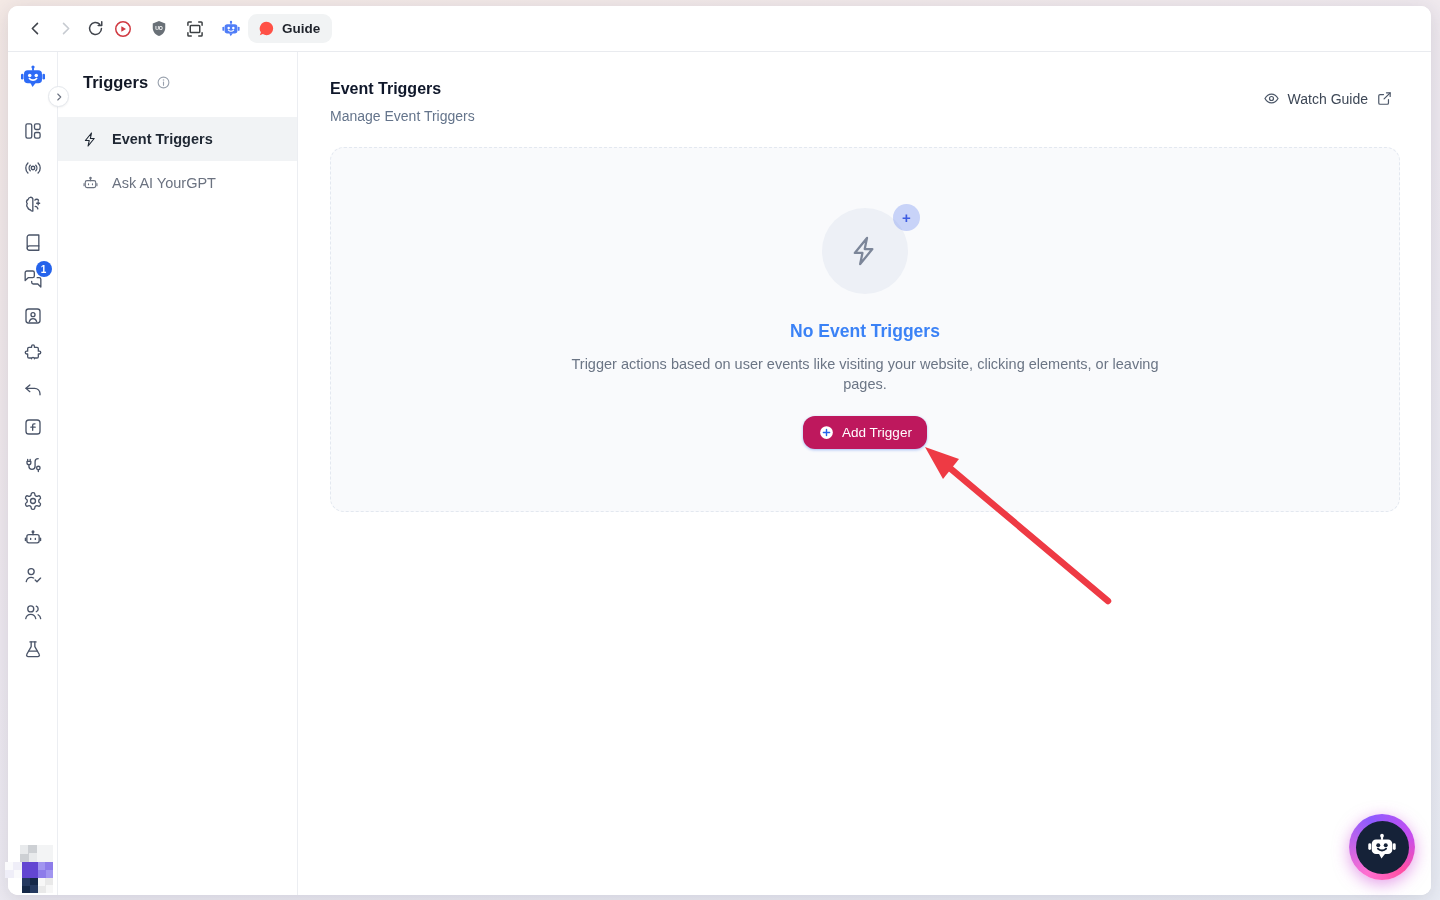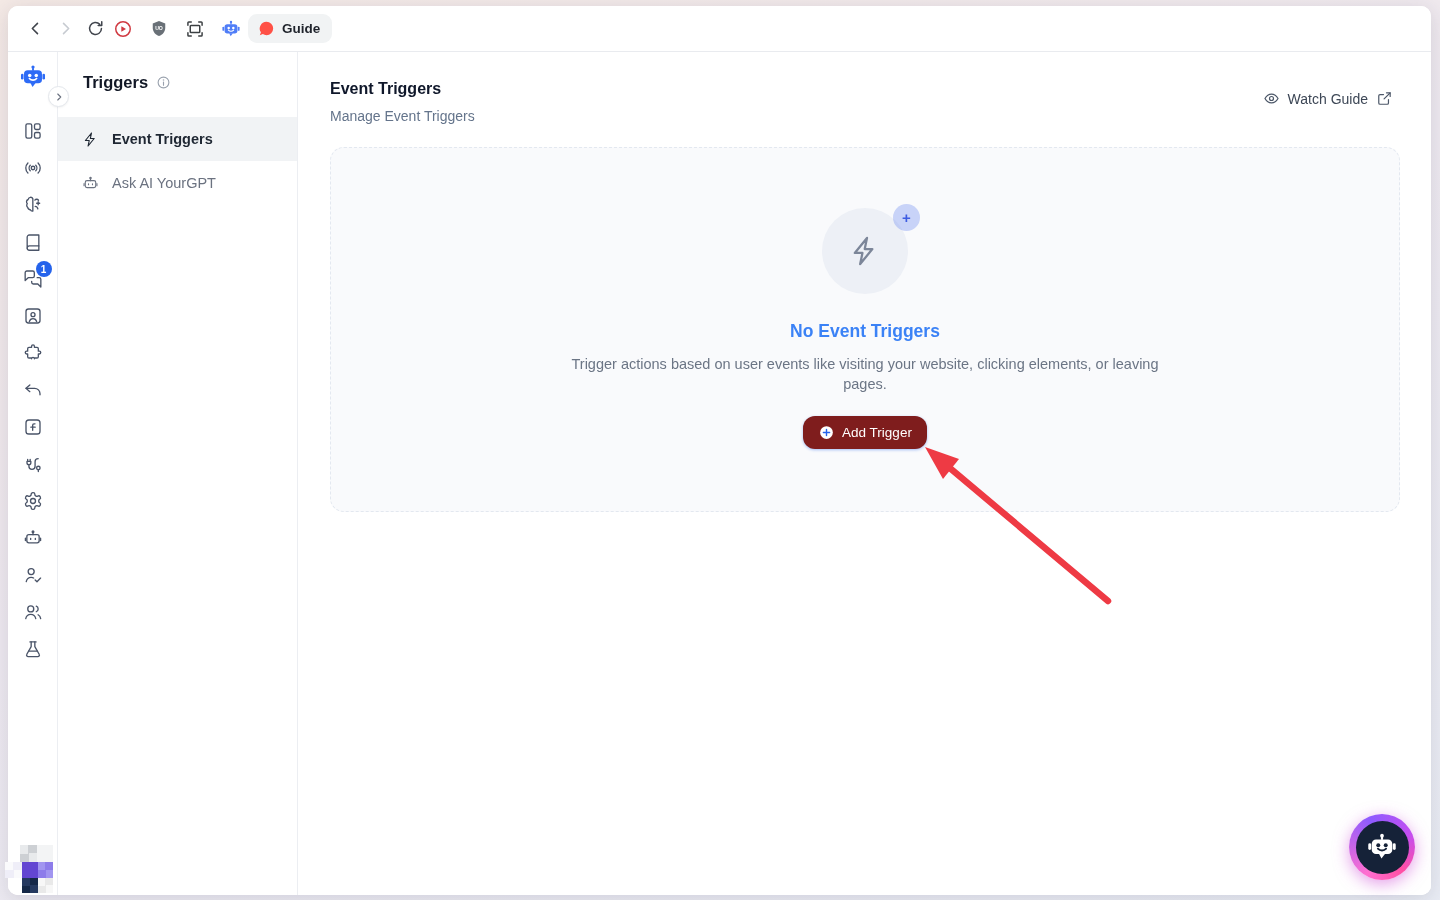--- a/index.html
+++ b/index.html
@@ -74,21 +74,21 @@
   .icon-circle { width:86px; height:86px; border-radius:50%; background:#edf0f6;
     display:flex; align-items:center; justify-content:center; color:#7c8699; }
   .icon-circle svg { width:34px; height:34px; }
   .plus-badge { position:absolute; top:-4px; right:-12px; width:27px; height:27px; border-radius:50%;
     background:rgba(122,146,243,.38); color:#3d5ce2; font-size:15px; font-weight:700;
     display:flex; align-items:center; justify-content:center; }
   .empty-title { margin-top:27px; font-size:17.5px; font-weight:700; color:#3b82f6; }
   .empty-desc { margin-top:12px; max-width:590px; text-align:center; font-size:14.5px;
     line-height:20px; color:#6b7585; }
   .add-btn { margin-top:22px; height:33px; display:flex; align-items:center; gap:7px; padding:0 15px;
-    background:#7f1d1d; color:#fff; border:none; border-radius:12px; cursor:pointer;
+    background:#be185d; color:#fff; border:none; border-radius:12px; cursor:pointer;
     font-family:"Liberation Sans",sans-serif; font-size:13.5px; font-weight:500;
     box-shadow:0 1px 3px rgba(37,99,235,.4); }
   .add-btn svg { width:17px; height:17px; }
 
   
   .arrow-overlay { position:absolute; left:0; top:0; width:1440px; height:900px;
     pointer-events:none; z-index:60; }
 
   .mosaic { position:absolute; left:0; top:0; width:60px; height:900px; z-index:50; pointer-events:none; }
   .mosaic span { position:absolute; }

